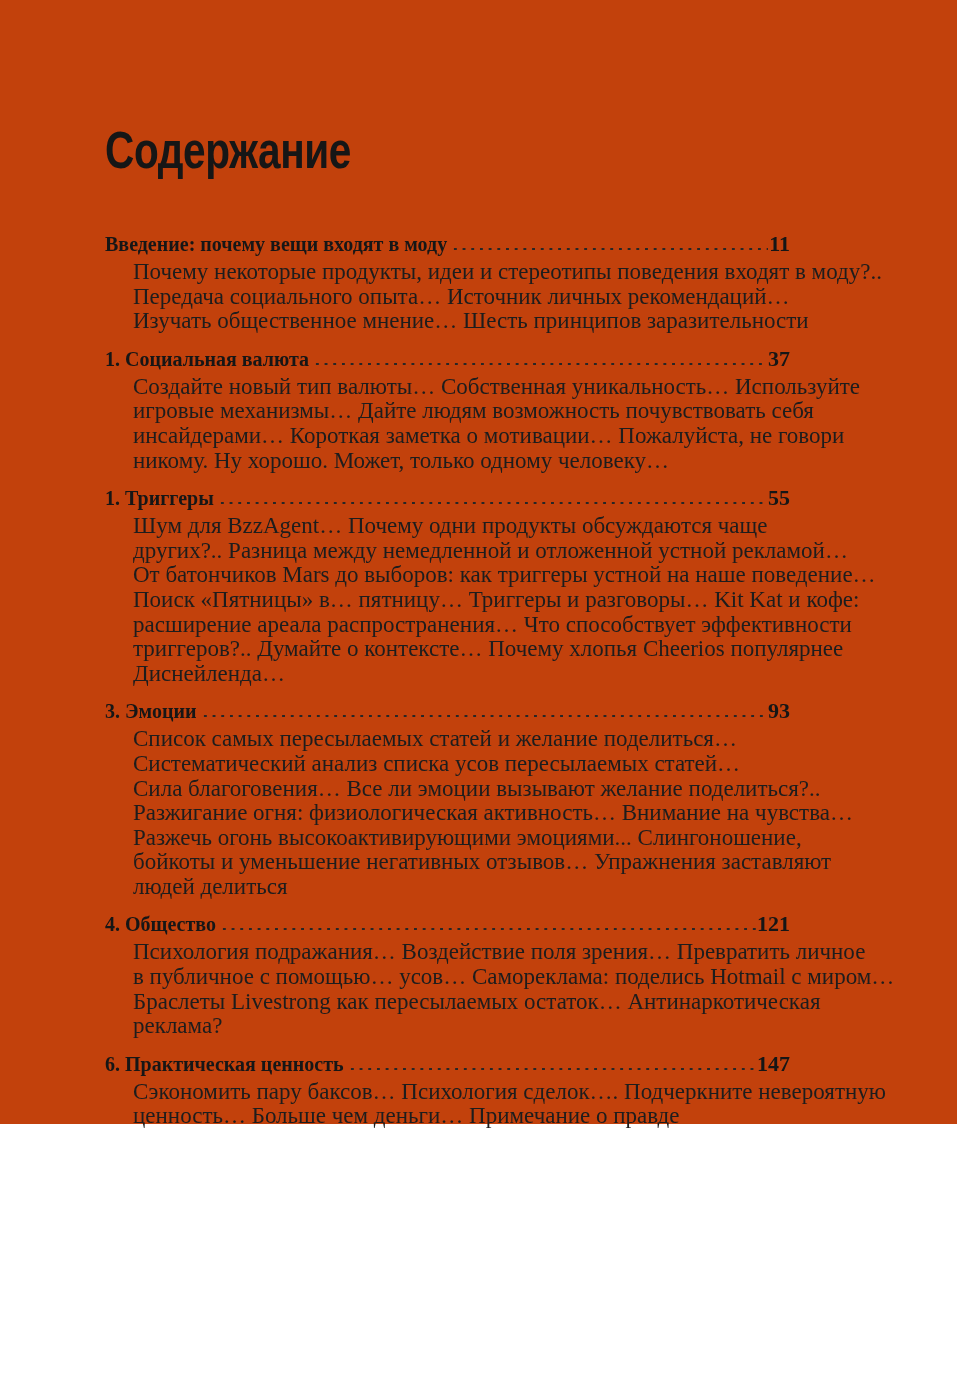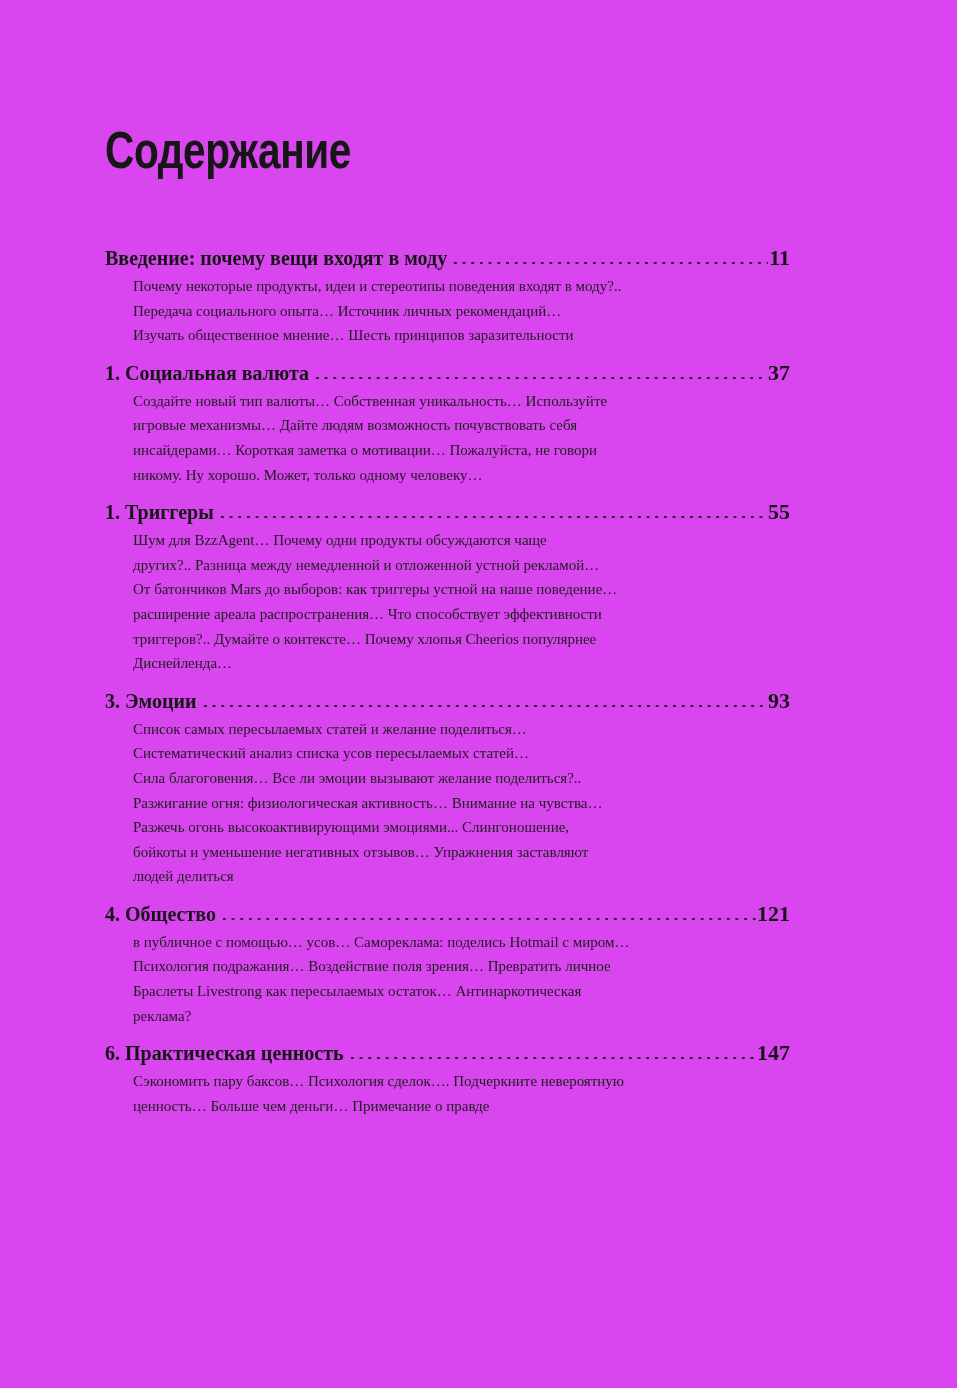--- a/index.html
+++ b/index.html
@@ -10,38 +10,38 @@
   body {
     width: 957px;
     height: 1388px;
     overflow: hidden;
     font-family: "Liberation Serif", "DejaVu Serif", serif;
     color: var(--ink, #1d1d1d);
   }
   .page {
     box-sizing: border-box;
     width: 957px;
-    height: 1388px;
+    height: 1124px;
     padding: 122px 167px 0 105px;
-    background: #d946ef;
+    background: #c2410c;
   }
   .page-title {
     margin: 0;
     font-family: "Liberation Sans", "DejaVu Sans", sans-serif;
     font-weight: 700;
     font-size: 52px;
     line-height: 56px;
     letter-spacing: -0.5px;
     color: var(--ink-strong, #161616);
     transform: scaleX(0.78);
     transform-origin: left center;
     white-space: nowrap;
   }
   .toc-list {
-    margin-top: 66px;
+    margin-top: 52px;
   }
   .entry {
     margin-bottom: 11px;
   }
   .entry-heading {
     display: flex;
     align-items: baseline;
     font-weight: 700;
     font-size: 20px;
     line-height: 27px;
@@ -60,21 +60,21 @@
     background-repeat: repeat-x;
     background-position: left bottom;
   }
   .page-num {
     font-weight: 700;
     font-size: 22px;
     white-space: nowrap;
   }
   .entry-desc {
     padding-left: 28px;
-    font-size: 15px;
+    font-size: 23px;
     line-height: 24.6px;
     color: var(--ink, #1d1d1d);
   }
   .desc-line {
     white-space: nowrap;
   }
 </style>
 </head>
 <body style="--ink: #1d1d1d; --ink-strong: #161616; background: rgb(255, 255, 255);">
 
@@ -110,20 +110,21 @@
       <div class="entry">
         <div class="entry-heading">
           <span class="entry-title">1. Триггеры</span>
           <span class="leader"></span>
           <span class="page-num">55</span>
         </div>
         <div class="entry-desc">
           <div class="desc-line">Шум для BzzAgent… Почему одни продукты обсуждаются чаще</div>
           <div class="desc-line">других?.. Разница между немедленной и отложенной устной рекламой…</div>
           <div class="desc-line">От батончиков Mars до выборов: как триггеры устной на наше поведение…</div>
+          <div class="desc-line">Поиск «Пятницы» в… пятницу… Триггеры и разговоры… Kit Kat и кофе:</div>
           <div class="desc-line">расширение ареала распространения… Что способствует эффективности</div>
           <div class="desc-line">триггеров?.. Думайте о контексте… Почему хлопья Cheerios популярнее</div>
           <div class="desc-line">Диснейленда…</div>
         </div>
       </div>
       <div class="entry">
         <div class="entry-heading">
           <span class="entry-title">3. Эмоции</span>
           <span class="leader"></span>
           <span class="page-num">93</span>
@@ -138,22 +139,22 @@
           <div class="desc-line">людей делиться</div>
         </div>
       </div>
       <div class="entry">
         <div class="entry-heading">
           <span class="entry-title">4. Общество</span>
           <span class="leader"></span>
           <span class="page-num">121</span>
         </div>
         <div class="entry-desc">
+          <div class="desc-line">Психология подражания… Воздействие поля зрения… Превратить личное</div>
           <div class="desc-line">в публичное с помощью… усов… Самореклама: поделись Hotmail с миром…</div>
-          <div class="desc-line">Психология подражания… Воздействие поля зрения… Превратить личное</div>
           <div class="desc-line">Браслеты Livestrong как пересылаемых остаток… Антинаркотическая</div>
           <div class="desc-line">реклама?</div>
         </div>
       </div>
       <div class="entry">
         <div class="entry-heading">
           <span class="entry-title">6. Практическая ценность</span>
           <span class="leader"></span>
           <span class="page-num">147</span>
         </div>

